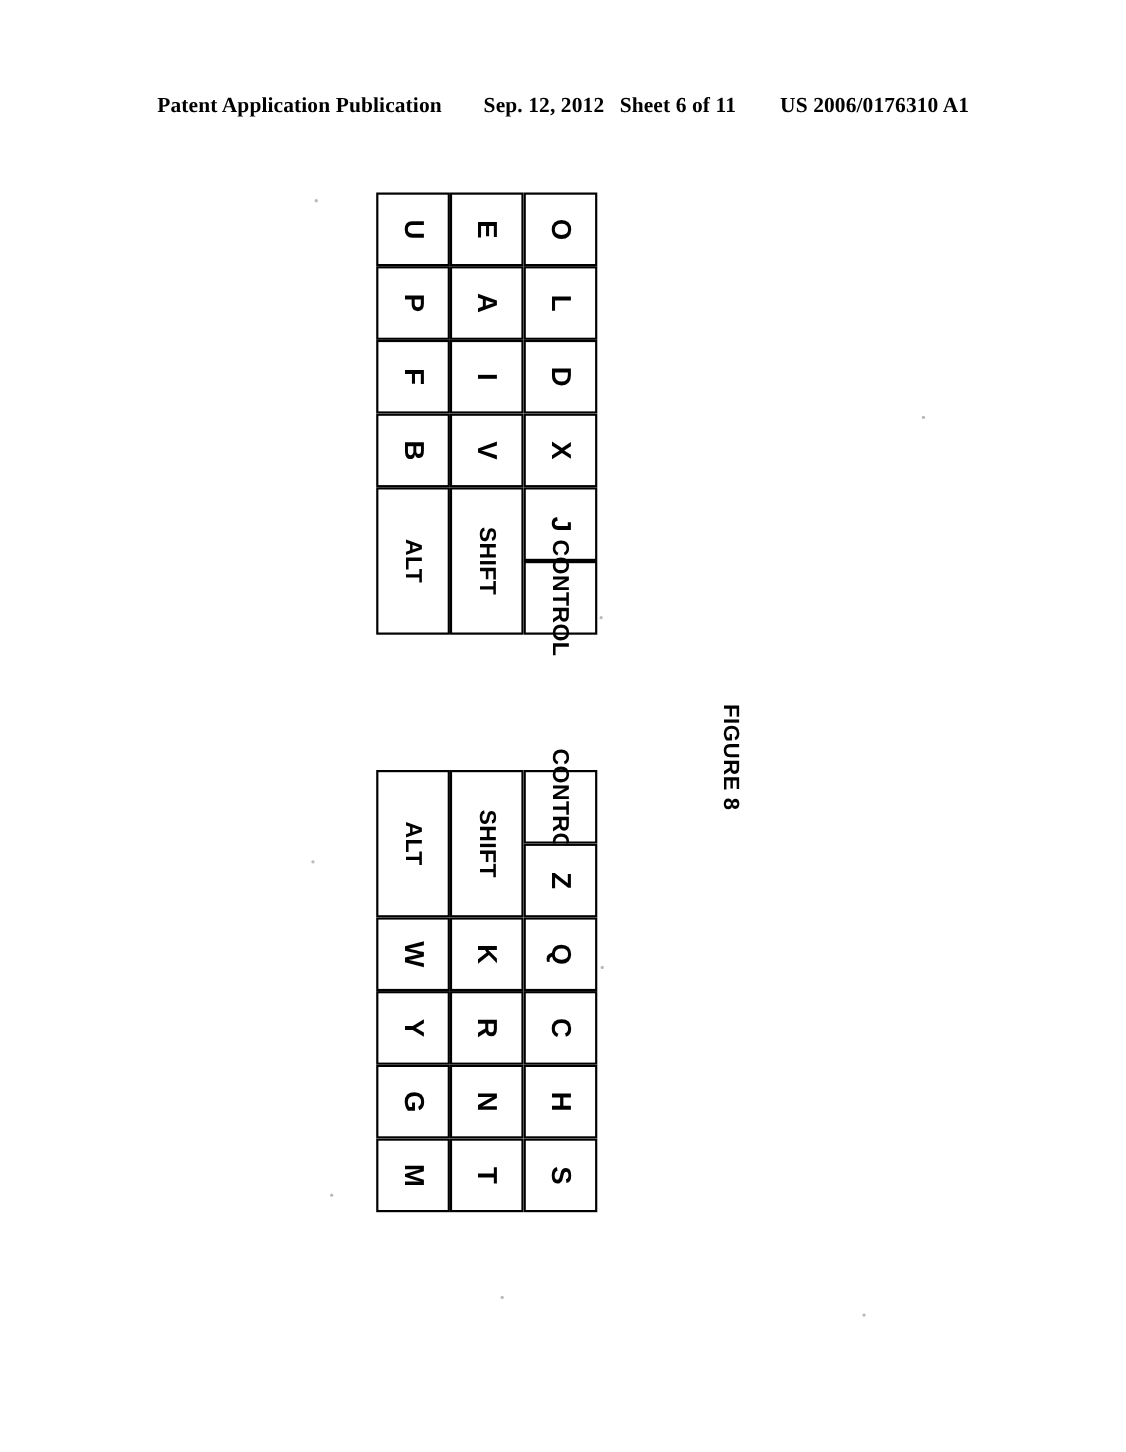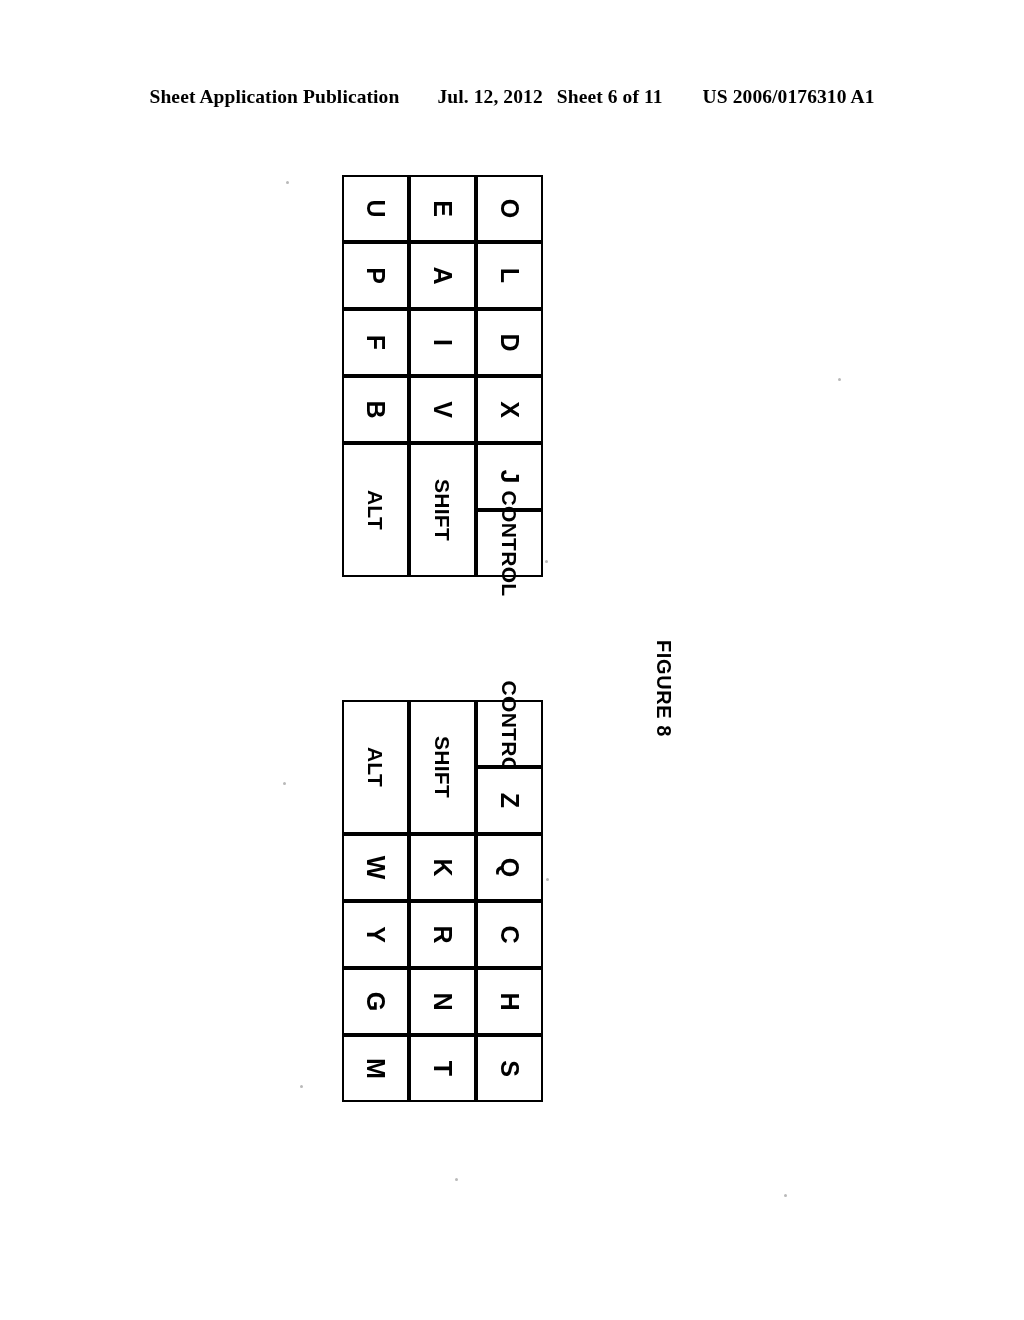--- a/index.html
+++ b/index.html
@@ -95,22 +95,22 @@
     background: #b9b9b9;
     width: 3px;
     height: 3px;
     border-radius: 50%;
   }
 </style>
 </head>
 <body>
 
 <div class="page-header">
-  <span class="hdr-pub">Sheet Application Publication</span>
-  <span class="hdr-date">Jul. 12, 2012</span>
+  <span class="hdr-pub">Patent Application Publication</span>
+  <span class="hdr-date">Sep. 12, 2012</span>
   <span class="hdr-sheet">Sheet 6 of 11</span>
   <span class="hdr-patno">US 2006/0176310 A1</span>
 </div>
 
 <div id="drawing">
 
   <div class="kb-rot" id="kb-0-rot" style="left: 543px; top: 175px;">
     <div class="kb" id="kb-0" style="width: 402px; height: 201px;">
         <div class="key letter" style="left: 0px; top: 0px; width: 67px; height: 67px;">O</div>
         <div class="key letter" style="left: 67px; top: 0px; width: 67px; height: 67px;">L</div>

